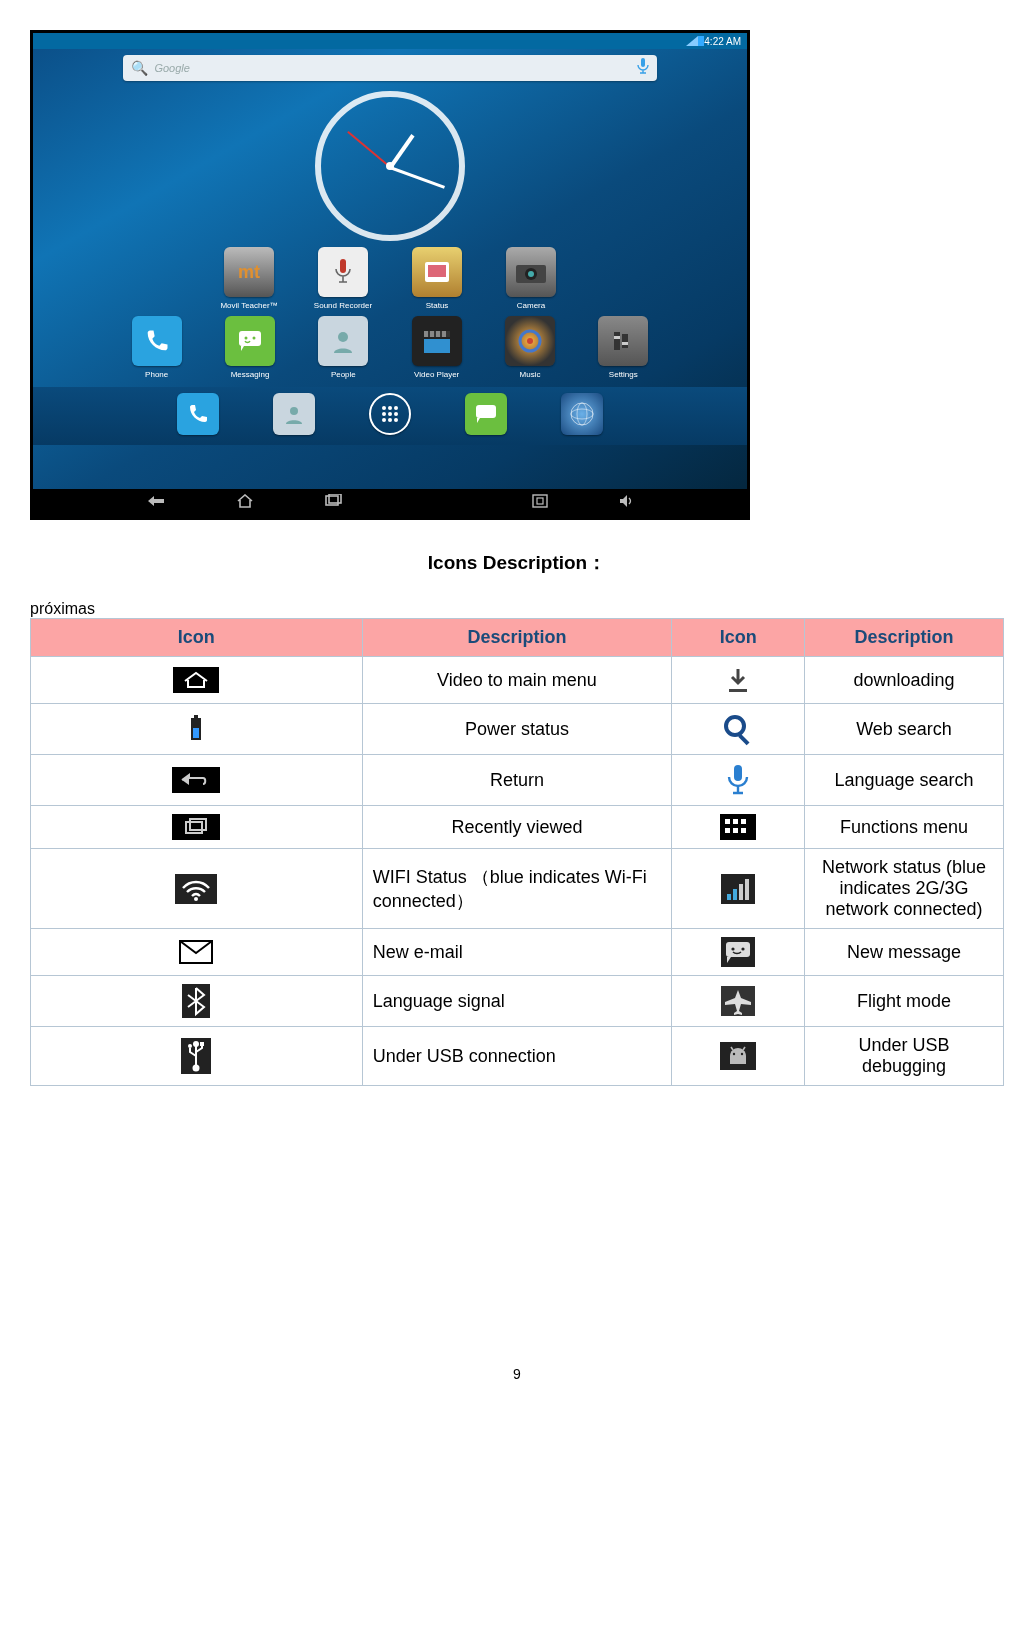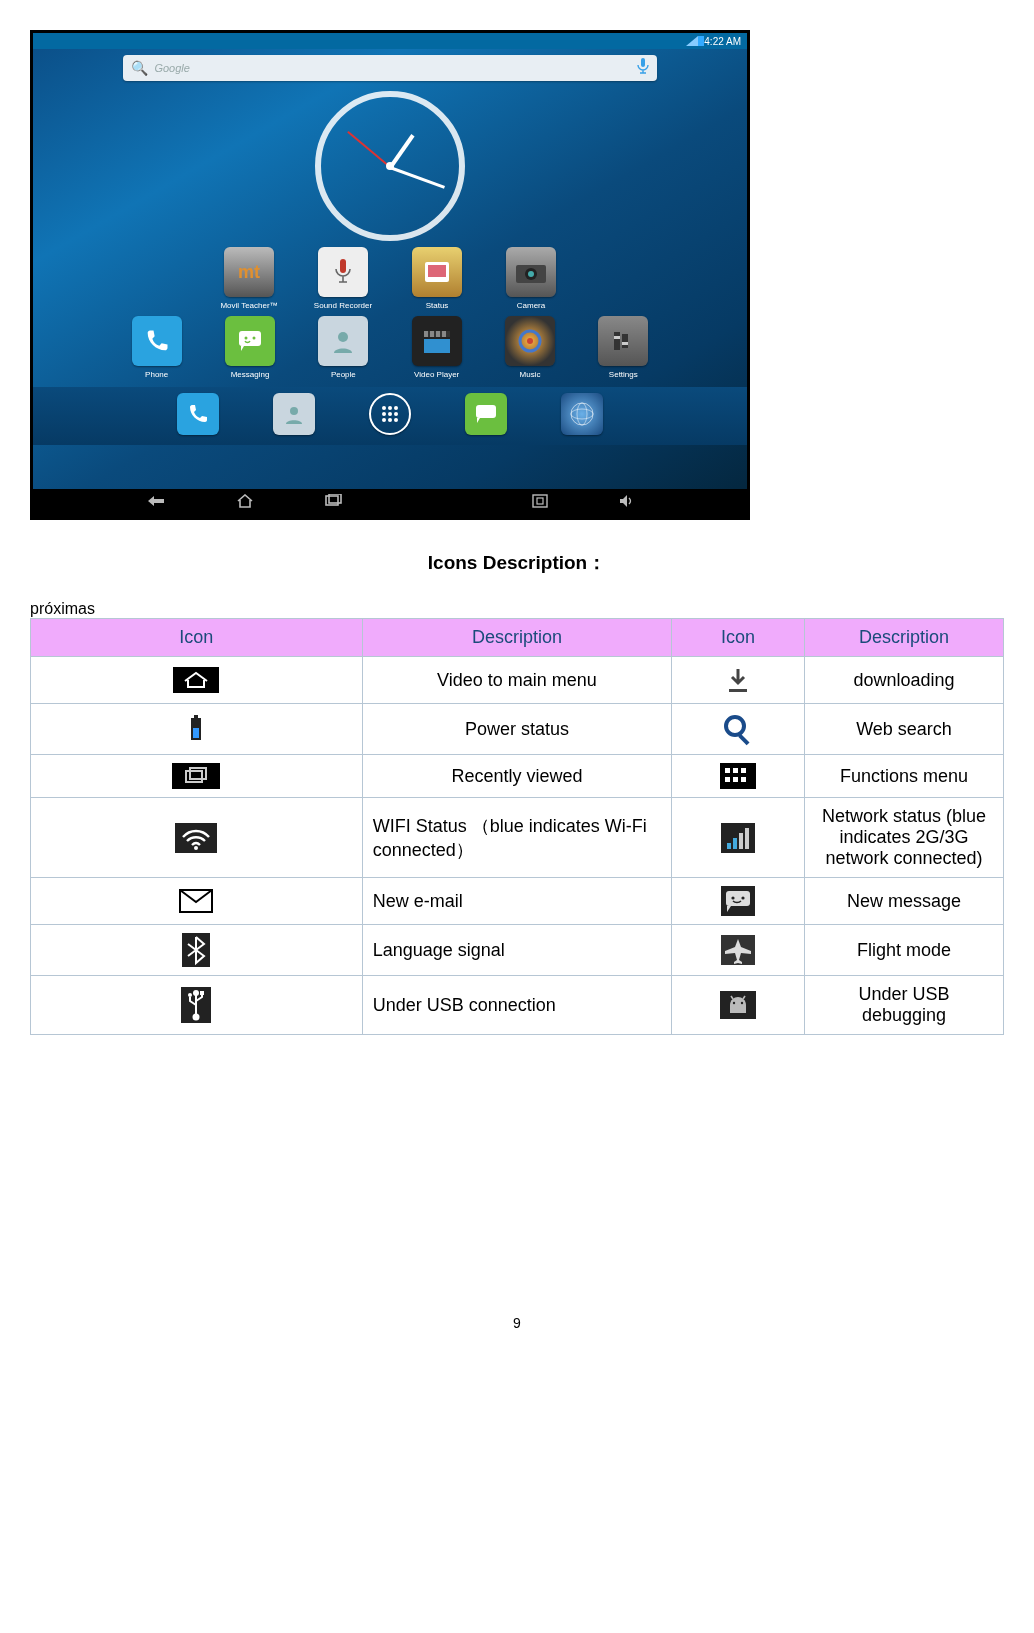--- a/index.html
+++ b/index.html
@@ -71,21 +71,21 @@
   
   .section-heading { font-weight: bold; font-size: 19px; margin: 24px 0; text-align: center; }
 
   
   table { border-collapse: collapse; width: 100%; table-layout: fixed; }
   col.c1 { width: 30%; }
   col.c2 { width: 28%; }
   col.c3 { width: 12%; }
   col.c4 { width: 18%; }
   th, td { border: 1px solid #b6c6d4; padding: 8px 10px; font-size: 18px; vertical-align: middle; }
-  th { background: #f0abfc; color: #1a4b7a; font-weight: normal; }
+  th { background: #fca5a5; color: #1a4b7a; font-weight: bold; }
   td.center { text-align: center; }
   td.left { text-align: left; }
   .tbl-icon svg { display:block; margin:0 auto; }
 
   .pagefoot { text-align: center; font-size: 14px; margin-top: 280px; }
 </style>
 </head>
 <body>
 
 <div class="page">
@@ -336,20 +336,33 @@
                 <rect x="8" y="14" width="6" height="10" fill="#39f"></rect>
               </svg></span></td>
         <td class="center">Power status</td>
         <td class="center"><span class="tbl-icon"><svg width="34" height="34">
                 <circle cx="14" cy="14" r="9" fill="none" stroke="#1a4b8a" stroke-width="4"></circle>
                 <rect x="20" y="22" width="12" height="4" transform="rotate(45 20 22)" fill="#1a4b8a"></rect>
               </svg></span></td>
         <td class="center">Web search</td>
       </tr>
 
+      <tr>
+        <td class="center"><span class="tbl-icon"><svg width="48" height="26">
+                <rect width="48" height="26" fill="#000"></rect>
+                <path d="M10 13l7-5v3h14c3 0 3 6 0 6" fill="none" stroke="#ccc" stroke-width="2"></path>
+                <path d="M10 13l7-5v10z" fill="#ccc"></path>
+              </svg></span></td>
+        <td class="center">Return</td>
+        <td class="center"><span class="tbl-icon"><svg width="26" height="34">
+                <rect x="9" y="2" width="8" height="16" rx="4" fill="#2a7fd0"></rect>
+                <path d="M4 14a9 9 0 0018 0M13 23v7M8 30h10" stroke="#2a7fd0" stroke-width="2.4" fill="none"></path>
+              </svg></span></td>
+        <td class="center">Language search</td>
+      </tr>
 
       <tr>
         <td class="center"><span class="tbl-icon"><svg width="48" height="26">
                 <rect width="48" height="26" fill="#000"></rect>
                 <rect x="14" y="8" width="16" height="11" fill="none" stroke="#ccc" stroke-width="2"></rect>
                 <rect x="18" y="5" width="16" height="11" fill="none" stroke="#ccc" stroke-width="2"></rect>
               </svg></span></td>
         <td class="center">Recently viewed</td>
         <td class="center"><span class="tbl-icon"><svg width="36" height="26">
                 <rect width="36" height="26" fill="#000"></rect>

